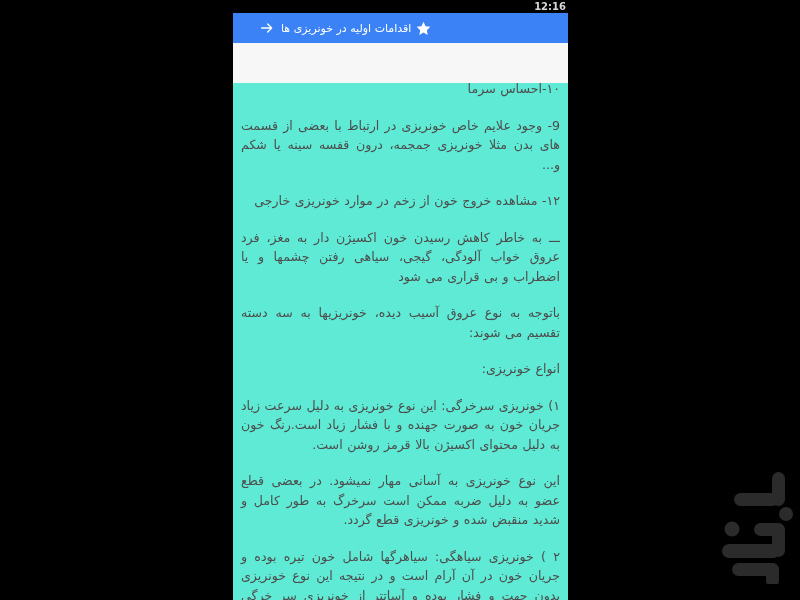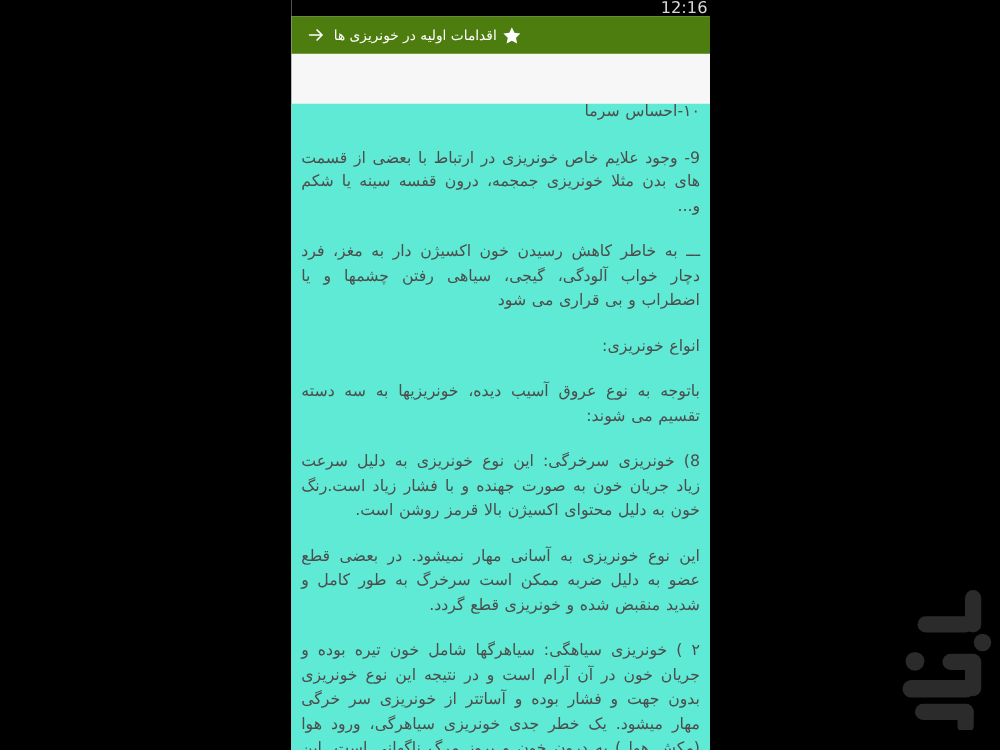--- a/index.html
+++ b/index.html
@@ -40,40 +40,41 @@
     background: #000000;
     display: flex;
     align-items: center;
     justify-content: flex-start;
     direction: ltr;
   }
   #status-clock {
     position: absolute;
     right: 2px;
     top: 0px;
-    font-size: 13px;
+    font-size: 10px;
     line-height: 13px;
     color: #d8d8d8;
     font-family: "DejaVu Sans", "Liberation Sans", sans-serif;
     letter-spacing: 0px;
+    font-weight: bold;
   }
 
   
   #app-bar {
     position: absolute;
     left: 0;
     top: 13px;
     width: 335px;
     height: 30px;
-    background: #4d7c0f;
+    background: #3b82f6;
     display: flex;
     flex-direction: row-reverse;
     align-items: center;
     box-sizing: border-box;
-    padding: 0 8px 0 6px;
+    padding: 0 8px 0 20px;
   }
   #app-bar-title {
     font-size: 11px;
     color: #ffffff;
     white-space: nowrap;
     font-family: "DejaVu Sans", sans-serif;
     margin-right: 2px;
   }
   .bar-icon {
     width: 20px;
@@ -156,28 +157,29 @@
       </span>
 
     </div>
 
     <div id="content">
 
       <p class="para first">۱۰-احساس سرما</p>
 
       <p class="para gap">9- وجود علایم خاص خونریزی در ارتباط با بعضی از قسمت های بدن مثلا خونریزی جمجمه، درون قفسه سینه یا شکم و...</p>
 
-
-      <p class="para gap">ـــ به خاطر کاهش رسیدن خون اکسیژن دار به مغز، فرد دچار خواب آلودگی، گیجی، سیاهی رفتن چشمها و یا اضطراب و بی قراری می شود</p>
+      <p class="para gap">۱۲- مشاهده خروج خون از زخم در موارد خونریزی خارجی</p>
+
+      <p class="para gap">ـــ به خاطر کاهش رسیدن خون اکسیژن دار به مغز، فرد عروق خواب آلودگی، گیجی، سیاهی رفتن چشمها و یا اضطراب و بی قراری می شود</p>
+
+      <p class="para gap">باتوجه به نوع عروق آسیب دیده، خونریزیها به سه دسته تقسیم می شوند:</p>
 
       <p class="para gap">انواع خونریزی:</p>
 
-      <p class="para gap">باتوجه به نوع عروق آسیب دیده، خونریزیها به سه دسته تقسیم می شوند:</p>
-
-      <p class="para gap">8) خونریزی سرخرگی: این نوع خونریزی به دلیل سرعت زیاد جریان خون به صورت جهنده و با فشار زیاد است.رنگ خون به دلیل محتوای اکسیژن بالا قرمز روشن است.</p>
+      <p class="para gap">۱) خونریزی سرخرگی: این نوع خونریزی به دلیل سرعت زیاد جریان خون به صورت جهنده و با فشار زیاد است.رنگ خون به دلیل محتوای اکسیژن بالا قرمز روشن است.</p>
 
       <p class="para gap">این نوع خونریزی به آسانی مهار نمیشود. در بعضی قطع عضو به دلیل ضربه ممکن است سرخرگ به طور کامل و شدید منقبض شده و خونریزی قطع گردد.</p>
 
       <p class="para gap">۲ ) خونریزی سیاهگی: سیاهرگها شامل خون تیره بوده و جریان خون در آن آرام است و در نتیجه این نوع خونریزی بدون جهت و فشار بوده و آساتتر از خونریزی سر خرگی مهار میشود. یک خطر جدی خونریزی سیاهرگی، ورود هوا (مکش هوا ) به درون خون و بروز مرگ ناگهانی است. این موضوع خصوصا در مورد خونریزی از سیاهرگهای بزرگ گردنی صادق است. گر چه خون از درون سیاهرگهای آسیب دیده بدون جهش خارج می شود و میتوان با فشار ملایم آنرا مهار کرد، ولی در موارد آسیب به سیاهرگهای بزرگ امکان وقوع</p>
 
     </div>
 
   </div>
 
   <div id="watermark">

